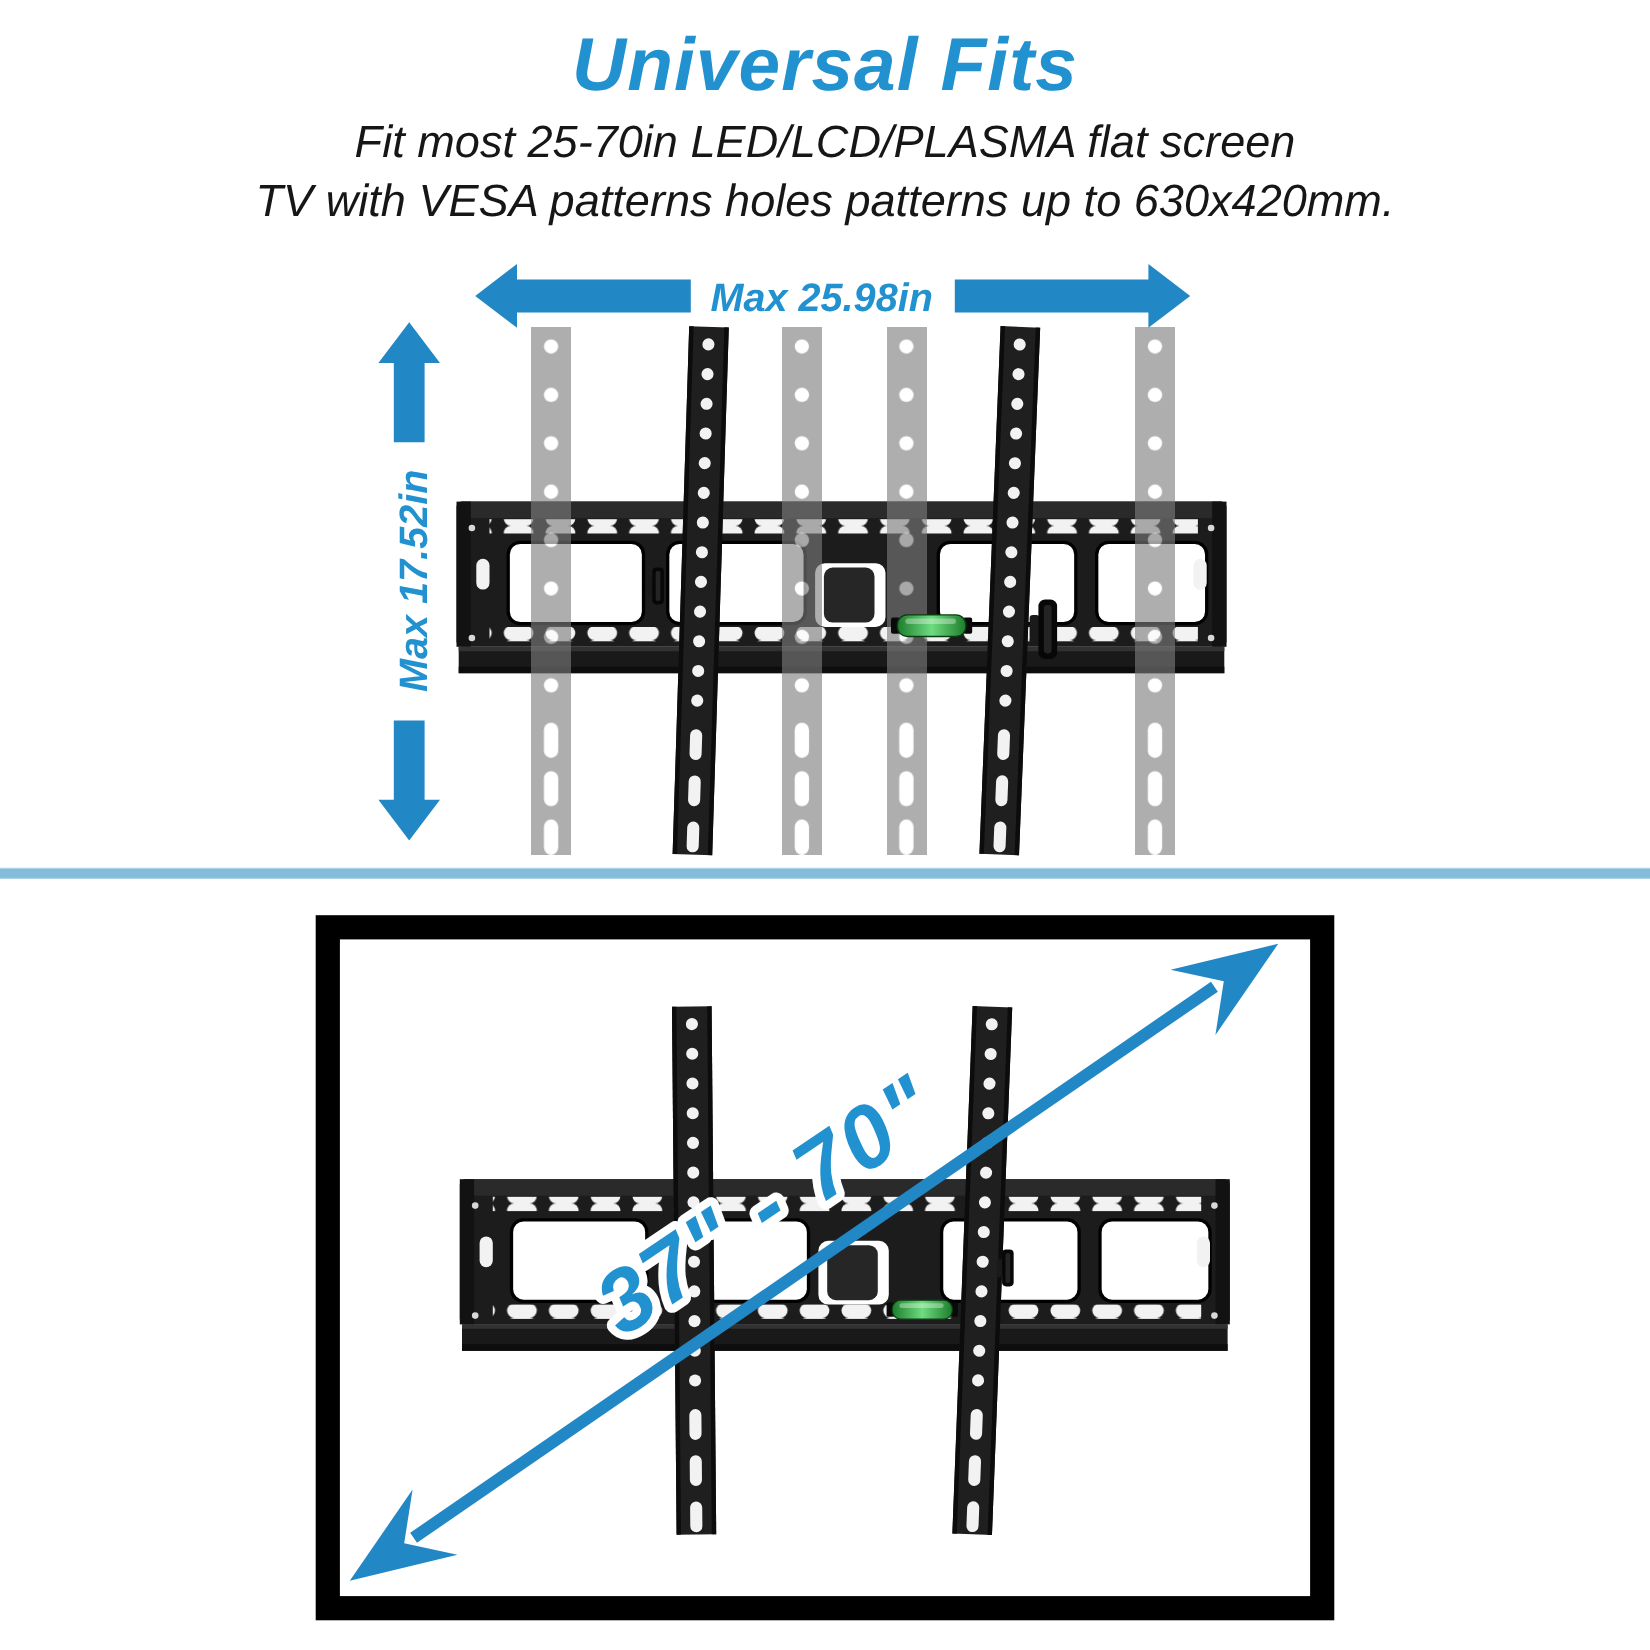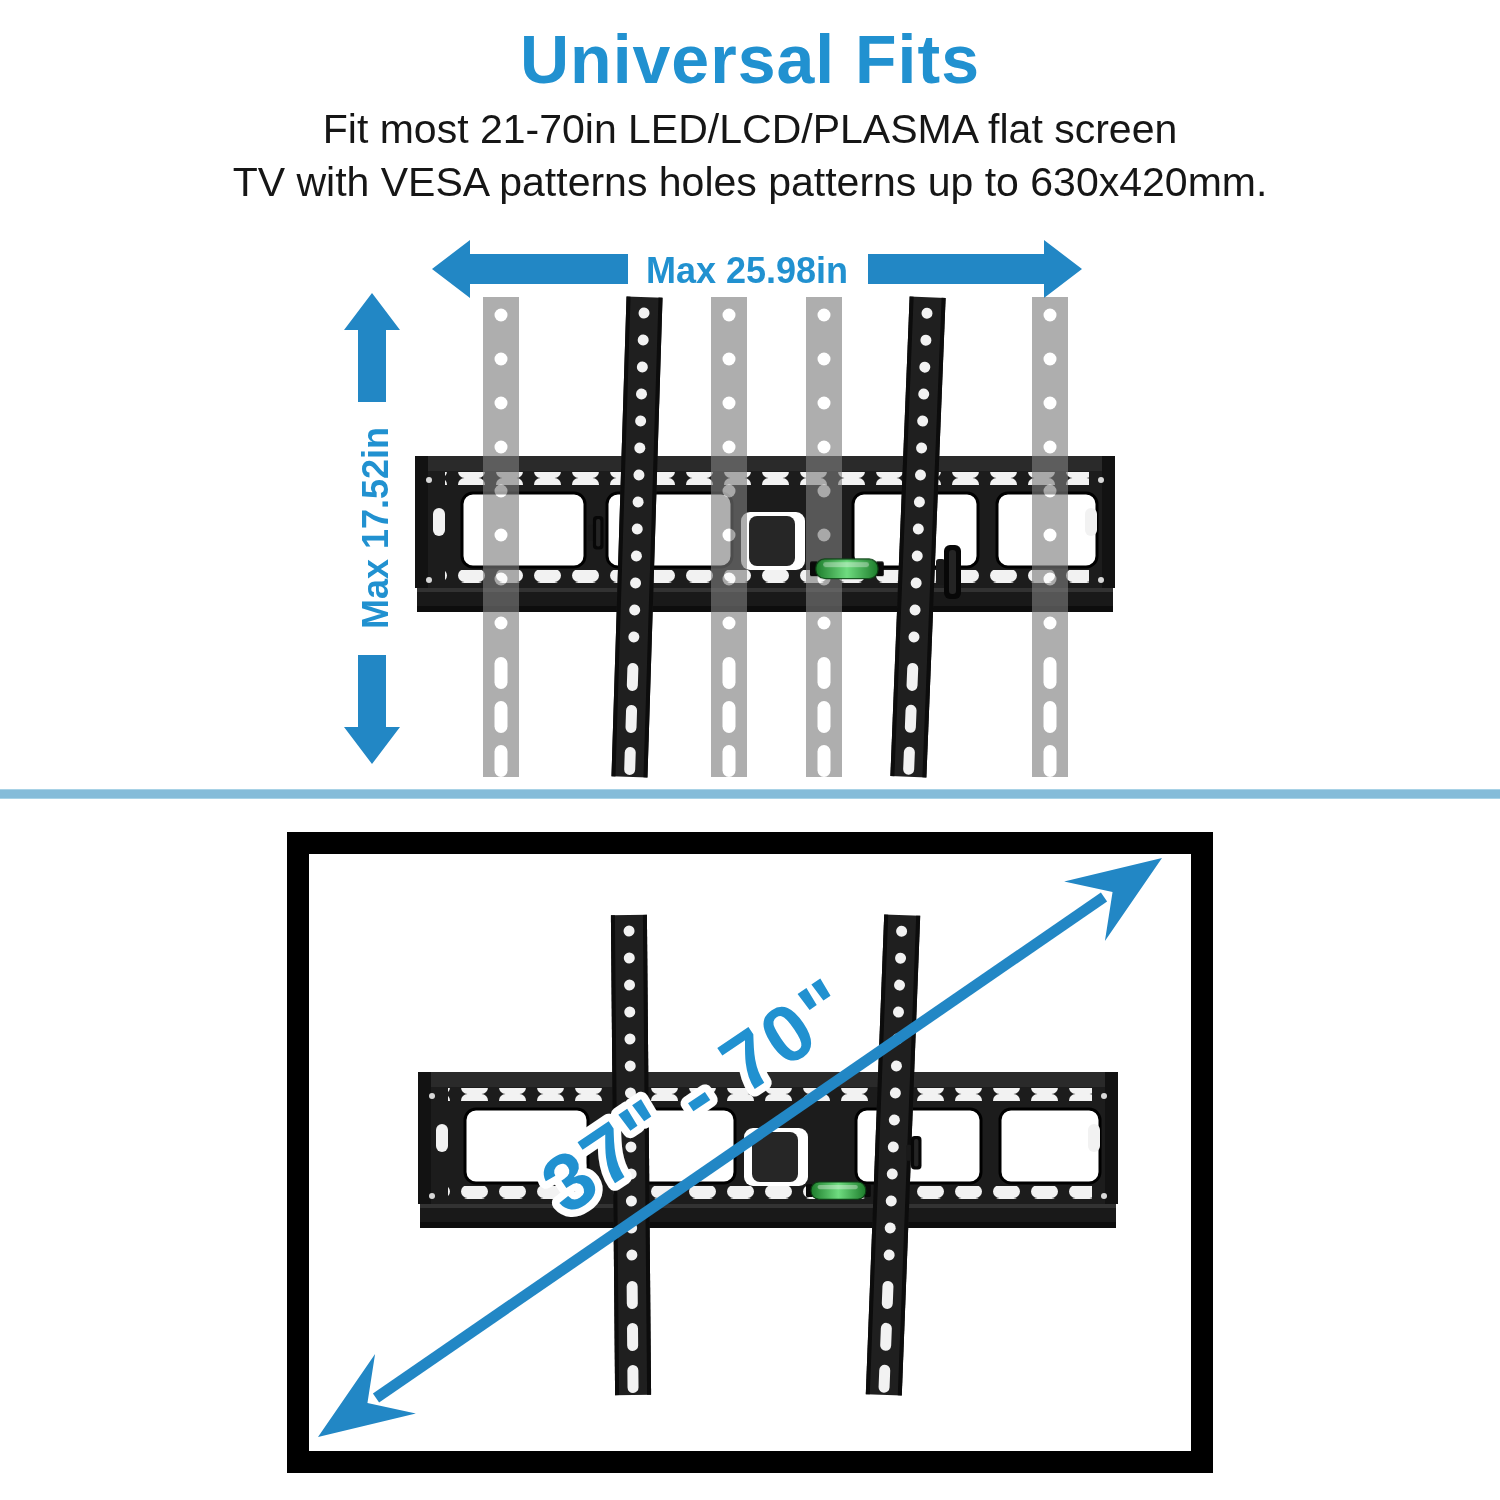--- a/index.html
+++ b/index.html
@@ -1,17 +1,17 @@
 <!DOCTYPE html>
 <html><head>
 <meta charset="utf-8">
 <style>
   html,body{margin:0;padding:0;background:#fff;}
   .page{position:relative;width:1500px;height:1500px;background:#fff;overflow:hidden;
-        font-family:"Liberation Sans",sans-serif;}
+        font-family:"Liberation Sans",sans-serif;font-style:italic;}
   .title{position:absolute;top:20px;left:0;width:1500px;margin:0;text-align:center;
          font-size:68px;font-weight:bold;color:#2191D0;letter-spacing:1px;}
   .subtitle{position:absolute;top:103px;left:0;width:1500px;text-align:center;
             font-size:41px;line-height:53px;color:#161616;}
   .diagram-svg{position:absolute;left:0;}
   #top-svg{top:225px;width:1500px;height:575px;}
   #bottom-svg{top:800px;width:1500px;height:700px;}
   .divider{position:absolute;top:789px;left:0;width:1500px;height:8px;background:#85BCD9;
            border-top:1px solid #a8d2e6;border-bottom:1px solid #a8d2e6;}
   .dim-label{font-family:"Liberation Sans",sans-serif;font-size:36px;font-weight:bold;}
@@ -19,21 +19,21 @@
               letter-spacing:3px;}
 </style>
 </head>
 <body>
 
 <div class="page">
 
   <h1 class="title">Universal Fits</h1>
 
   <div class="subtitle">
-    <div>Fit most 21-70in LED/LCD/PLASMA flat screen</div>
+    <div>Fit most 25-70in LED/LCD/PLASMA flat screen</div>
     <div>TV with VESA patterns holes patterns up to 630x420mm.</div>
   </div>
 
   <svg id="top-svg" class="diagram-svg" viewBox="0 225 1500 575">
     <defs>
       <pattern id="slotsH" width="38" height="13" patternUnits="userSpaceOnUse">
         <rect x="5" y="0" width="27" height="13" rx="6.5" fill="#f2f2f2"></rect>
       </pattern>
       <linearGradient id="levelGrad" x1="0" y1="0" x2="1" y2="0">
         <stop offset="0" stop-color="#1d7c2b"></stop>

